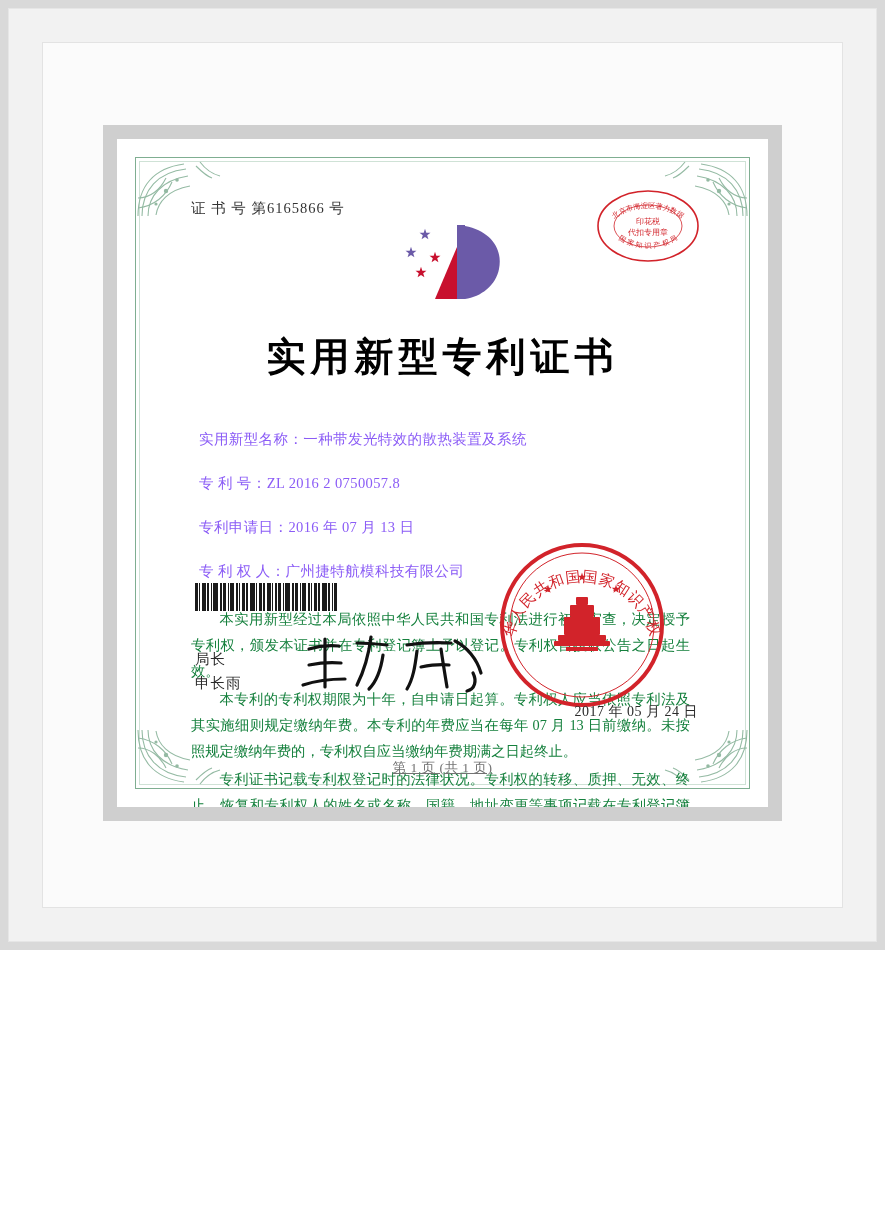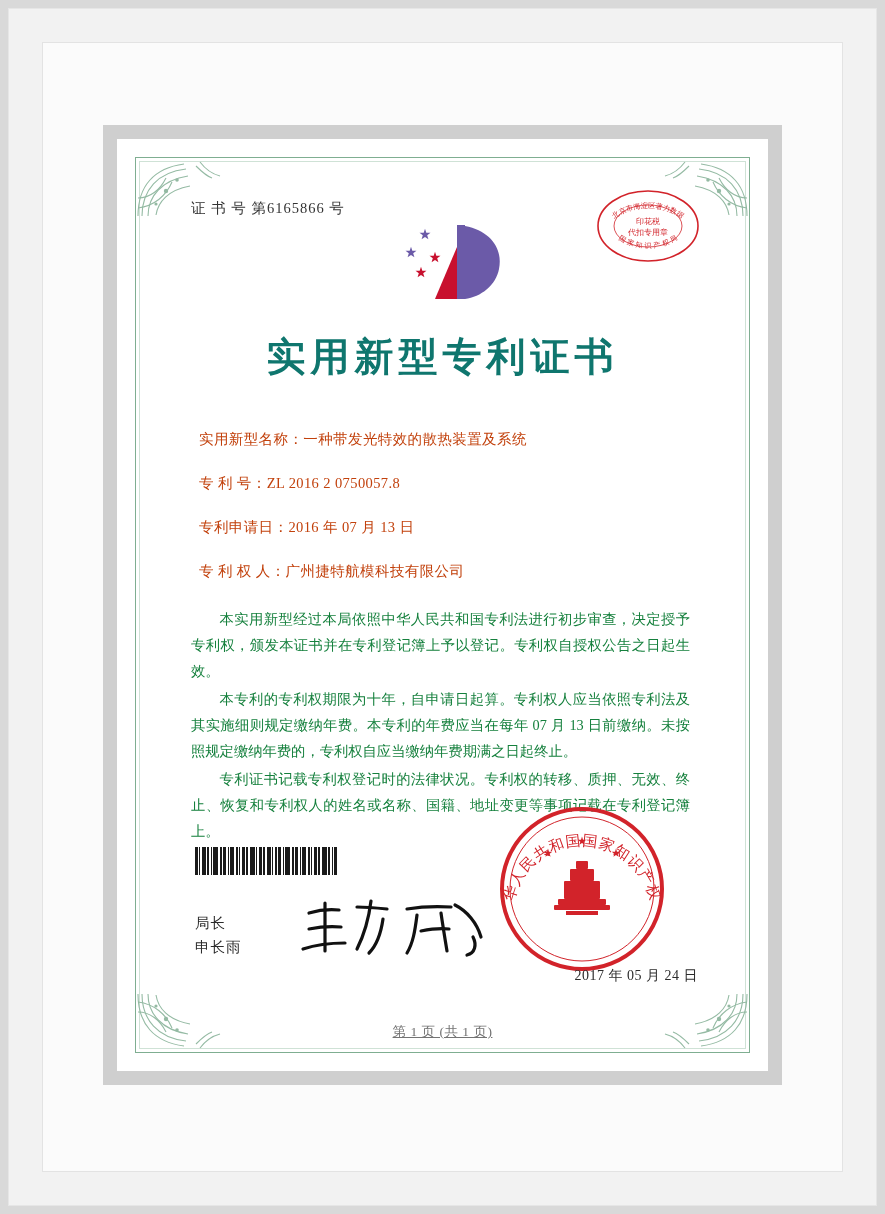--- a/index.html
+++ b/index.html
@@ -11,21 +11,21 @@
     width: 885px;
     height: 1214px;
     font-family: "Liberation Serif", serif;
     overflow: hidden;
   }
 
   
   .page {
     position: relative;
     width: 885px;
-    height: 1214px;
+    height: 950px;
     background: #d9d9d9;
   }
   .frame-outer {
     position: absolute;
     left: 8px; top: 8px; right: 8px; bottom: 8px;
     background: #f2f2f2;
     box-shadow: inset 0 0 0 1px #e6e6e6;
   }
   .frame-mid {
     position: absolute;
@@ -110,31 +110,31 @@
     height: 78px;
   }
   .stamp-oval svg { width: 100%; height: 100%; display: block; }
 
   .title {
     text-align: center;
     font-family: "DejaVu Serif", serif;
     font-size: 39px;
     font-weight: bold;
     letter-spacing: 5px;
-    color: #0f766e;
+    color: #000000;
     margin-top: 112px;
   }
 
   .fields {
     margin-top: 46px;
     padding-left: 30px;
   }
   .field {
     font-size: 14.5px;
-    color: #c2410c;
+    color: #8b5cf6;
     margin-bottom: 25px;
     letter-spacing: .4px;
   }
   .field .k { letter-spacing: .4px; }
   .field .v { letter-spacing: .4px; }
 
   .paras {
     margin-top: 22px;
     padding: 0 26px 0 22px;
   }

